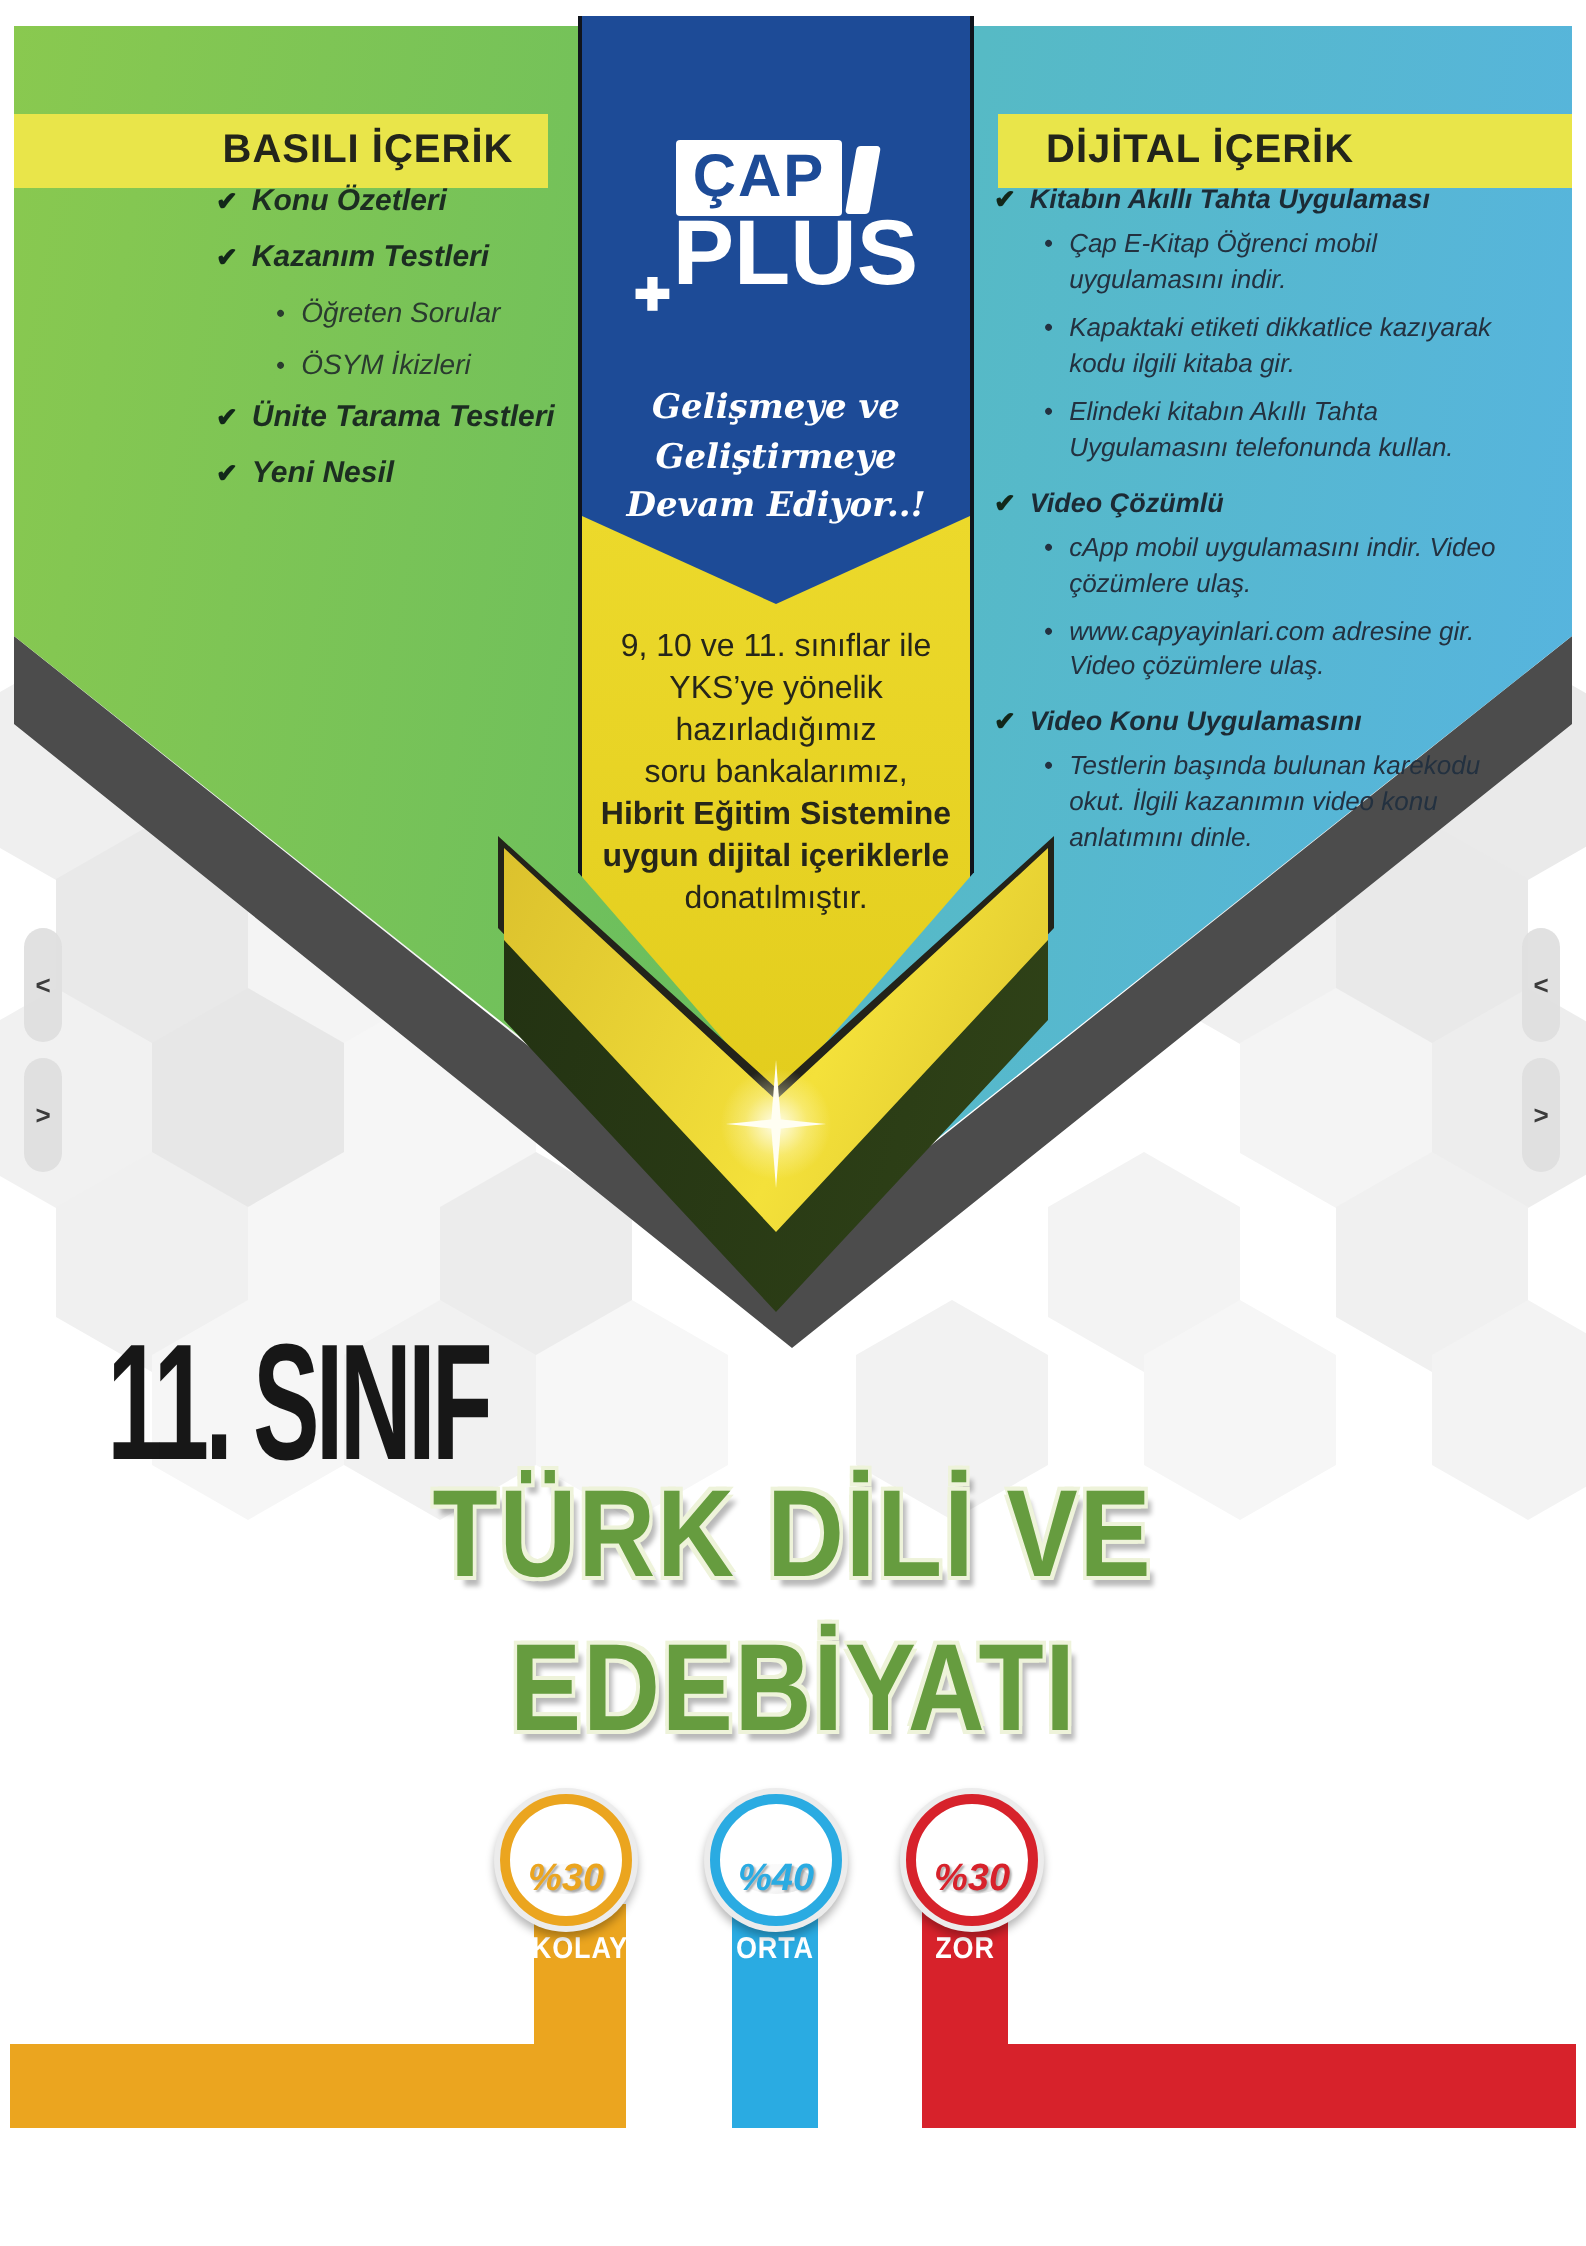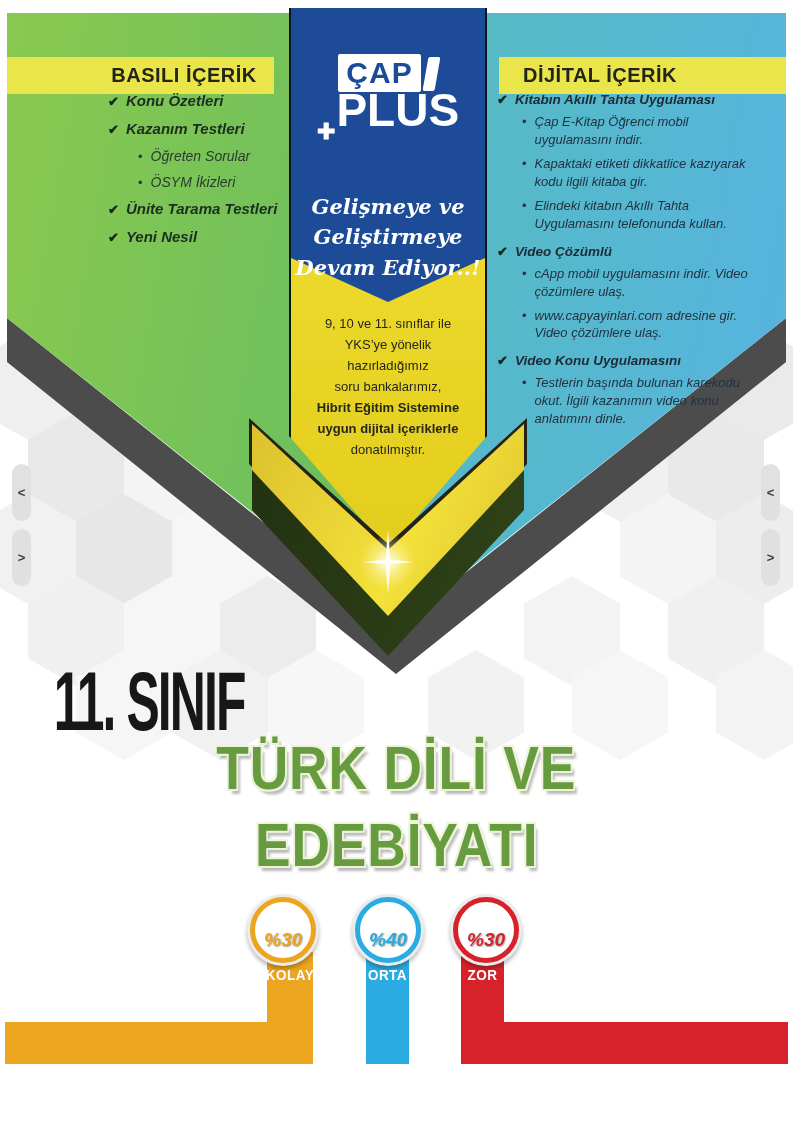--- a/index.html
+++ b/index.html
@@ -48,35 +48,35 @@
   .blue-block{position:absolute;z-index:5;left:289px;top:8px;width:198px;height:250px;
               box-sizing:border-box;background:#1d4b97;border-left:2px solid #10141c;border-right:2px solid #10141c;}
   .yellow-block{position:absolute;z-index:5;left:289px;top:258px;width:198px;height:292px;
                 box-sizing:border-box;border-left:2px solid #10141c;border-right:2px solid #10141c;
                 background:linear-gradient(180deg,#ecd92b,#e3cd1d);
                 clip-path:polygon(0 0,100% 0,100% 61%,50% 100%,0 61%);
                 filter:drop-shadow(0 2px 1px rgba(20,20,10,.6));}
   .blue-notch{position:absolute;z-index:5;left:291px;top:258px;width:194px;height:44px;
               background:#1d4b97;clip-path:polygon(0 0,100% 0,50% 100%);}
 
-  .logo{position:relative;margin-top:46px;display:flex;flex-direction:column;align-items:center;}
+  .logo{position:relative;margin-top:62px;display:flex;flex-direction:column;align-items:center;}
   .logo-cap-row{display:flex;align-items:flex-start;}
   .logo-cap{background:#ffffff;color:#1d4b97;font-weight:800;font-size:30px;line-height:34px;
             padding:2px 8px;border-radius:2px;letter-spacing:1px;}
   .logo-flag{width:12px;height:34px;background:#ffffff;margin-left:5px;border-radius:2px;
              transform:skewX(-10deg) translateY(3px);}
   .logo-plus-row{display:flex;align-items:flex-start;margin-top:-8px;color:#ffffff;
                  font-weight:800;font-size:46px;line-height:52px;letter-spacing:0;}
   .logo-plus-cross{font-size:22px;transform:translateY(22px);margin-right:1px;}
   .slogan{position:absolute;z-index:6;left:291px;top:192px;width:194px;text-align:center;
           font-family:"DejaVu Serif",serif;font-style:italic;font-weight:bold;
-          font-size:21px;line-height:1.45;color:#ffffff;}
+          font-size:17px;line-height:1.45;color:#ffffff;}
 
   .arrow-text{position:absolute;z-index:6;left:291px;top:313px;width:194px;text-align:center;
-              font-size:13px;font-weight:500;line-height:21px;color:#26261a;}
+              font-size:16px;font-weight:500;line-height:21px;color:#26261a;}
   .arrow-text .bold{font-weight:800;}
 
   
   .chev{position:absolute;inset:0;}
   .chev-olive{z-index:6;background:linear-gradient(105deg,#141f0c 0%,#2c3e16 55%,#43591f 100%);
               clip-path:polygon(252px 464px,388px 590px,524px 464px,524px 510px,388px 656px,252px 510px);}
   .chev-dark{z-index:6;background:#23231a;
              clip-path:polygon(249px 418px,388px 544px,527px 418px,527px 464px,388px 610px,249px 464px);}
   .chev-gold{z-index:6;background:linear-gradient(115deg,#8a7322 0%,#d2b528 28%,#f4e13a 50%,#c2a41f 72%,#8a7322 100%);
              clip-path:polygon(252px 424px,388px 550px,524px 424px,524px 470px,388px 616px,252px 470px);}

